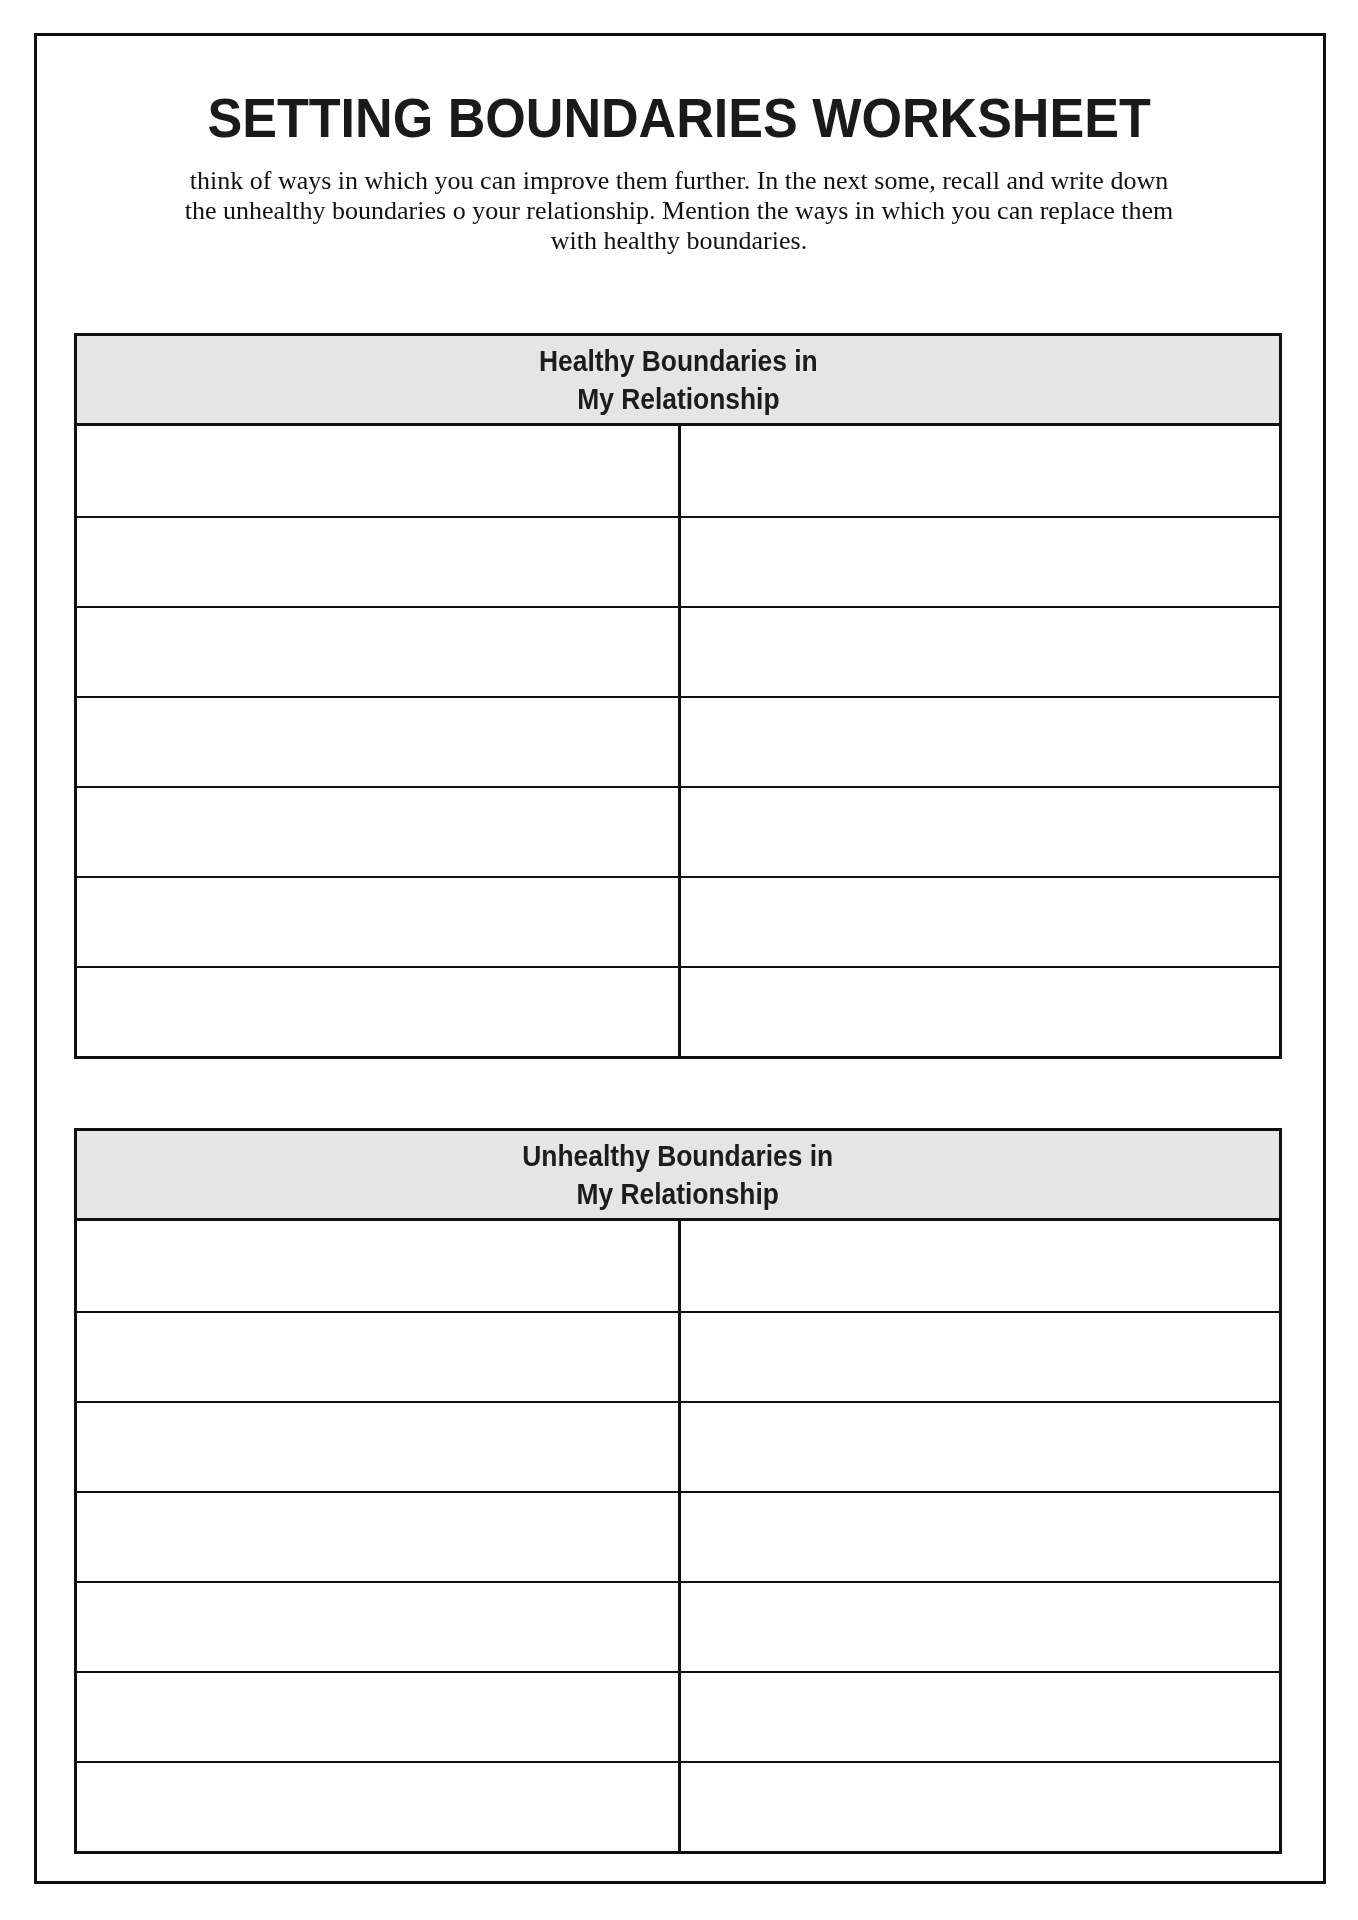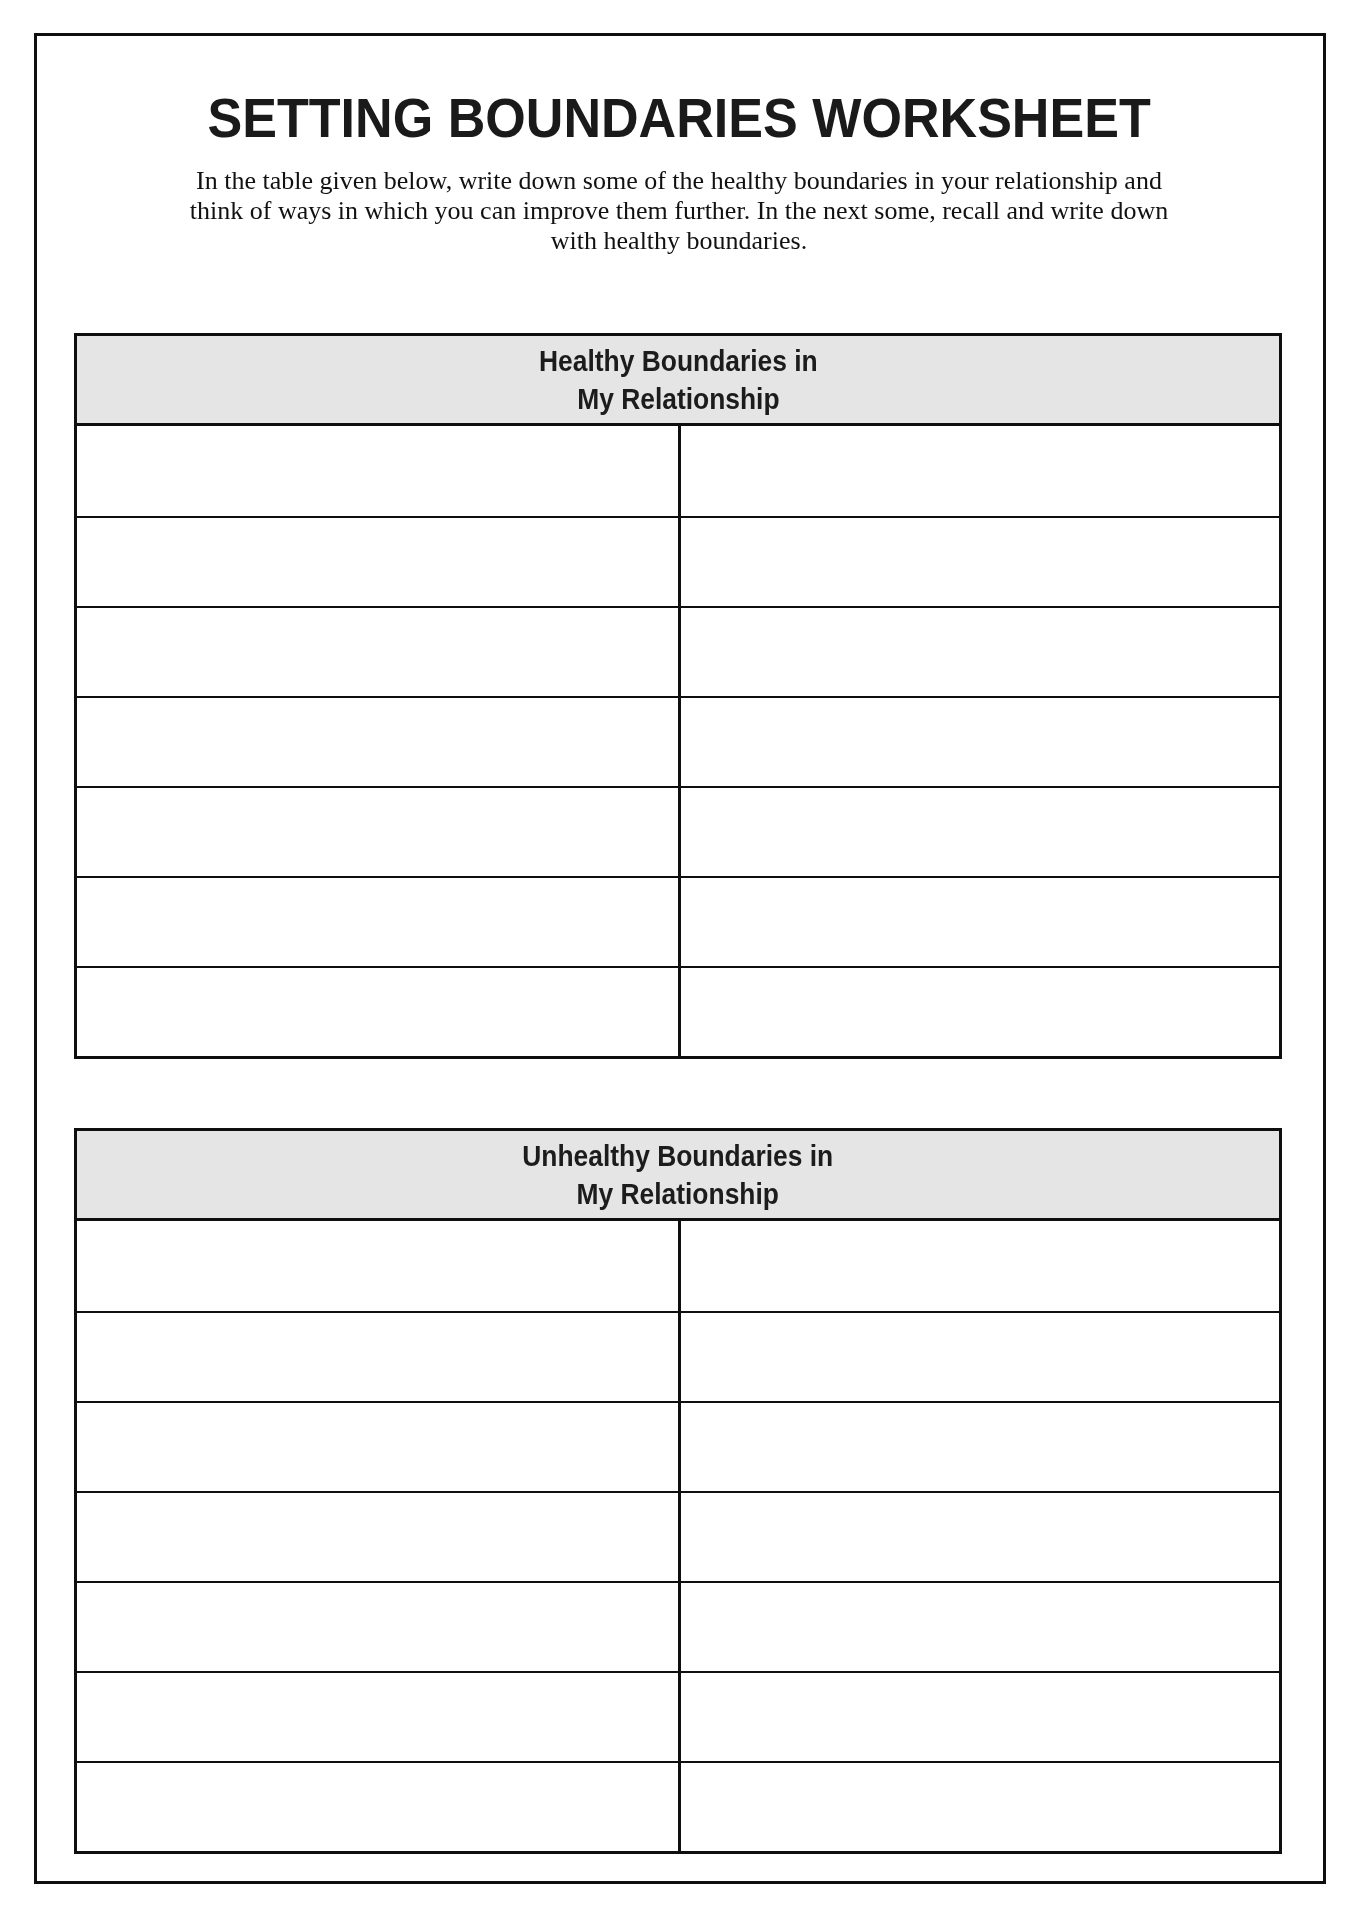--- a/index.html
+++ b/index.html
@@ -113,22 +113,22 @@
 
 <div class="page">
 
   <div class="page-frame"></div>
 
   <div class="title">
     <span class="condense">SETTING BOUNDARIES WORKSHEET</span>
   </div>
 
   <div class="intro">
-    <div>In the table given below, write down some of the healthy boundaries in your relationship and</div>
     <div>think of ways in which you can improve them further. In the next some, recall and write down</div>
+    <div>the unhealthy boundaries o your relationship. Mention the ways in which you can replace them</div>
     <div>with healthy boundaries.</div>
   </div>
 
   <div class="wtable" id="table-healthy">
     <div class="thead">
       <div class="hcell">
         <span class="condense">
           <div>Healthy Boundaries in</div>
           <div>My Relationship</div>
         </span>

